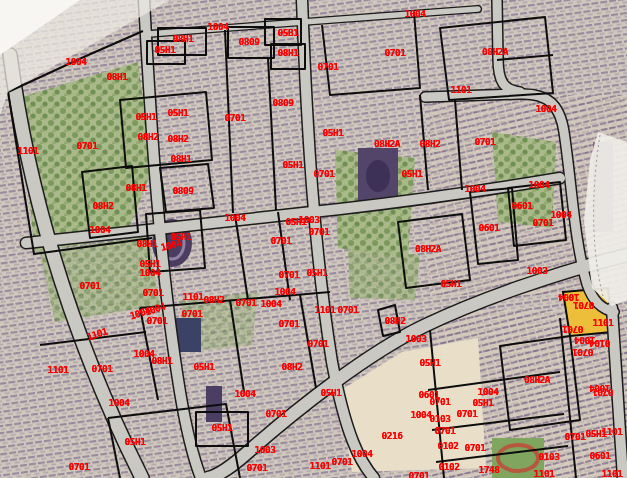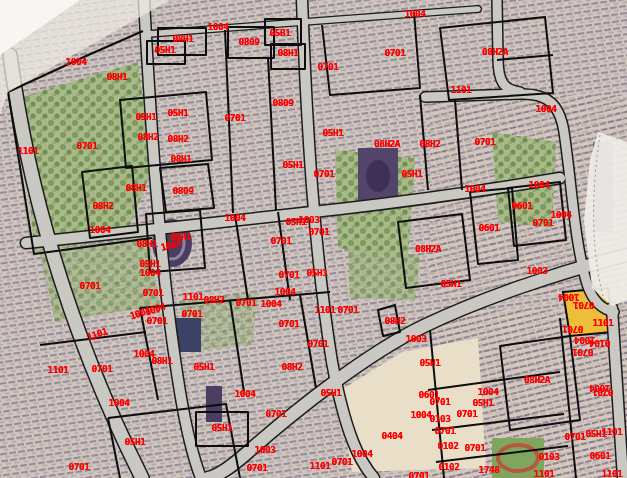--- a/index.html
+++ b/index.html
@@ -157,21 +157,21 @@
 
   <div id="labels-layer">
       <span class="plabel" style="left: 76px; top: 61px; color: rgb(255, 0, 0); transform: translate(-50%, -50%) rotate(0deg);">1004</span>
       <span class="plabel" style="left: 117px; top: 76px; color: rgb(255, 0, 0); transform: translate(-50%, -50%) rotate(0deg);">08H1</span>
       <span class="plabel" style="left: 28px; top: 150px; color: rgb(255, 0, 0); transform: translate(-50%, -50%) rotate(0deg);">1101</span>
       <span class="plabel" style="left: 87px; top: 145px; color: rgb(255, 0, 0); transform: translate(-50%, -50%) rotate(0deg);">0701</span>
       <span class="plabel" style="left: 183px; top: 38px; color: rgb(255, 0, 0); transform: translate(-50%, -50%) rotate(0deg);">08H1</span>
       <span class="plabel" style="left: 165px; top: 49px; color: rgb(255, 0, 0); transform: translate(-50%, -50%) rotate(0deg);">05H1</span>
       <span class="plabel" style="left: 218px; top: 26px; color: rgb(255, 0, 0); transform: translate(-50%, -50%) rotate(0deg);">1004</span>
       <span class="plabel" style="left: 249px; top: 41px; color: rgb(255, 0, 0); transform: translate(-50%, -50%) rotate(0deg);">0809</span>
-      <span class="plabel" style="left: 280px; top: 32px; color: rgb(255, 0, 0); transform: translate(-50%, -50%) rotate(0deg);">05B1</span>
+      <span class="plabel" style="left: 288px; top: 32px; color: rgb(255, 0, 0); transform: translate(-50%, -50%) rotate(0deg);">05B1</span>
       <span class="plabel" style="left: 288px; top: 52px; color: rgb(255, 0, 0); transform: translate(-50%, -50%) rotate(0deg);">08H1</span>
       <span class="plabel" style="left: 328px; top: 66px; color: rgb(255, 0, 0); transform: translate(-50%, -50%) rotate(0deg);">0701</span>
       <span class="plabel" style="left: 395px; top: 52px; color: rgb(255, 0, 0); transform: translate(-50%, -50%) rotate(0deg);">0701</span>
       <span class="plabel" style="left: 415px; top: 13px; color: rgb(255, 0, 0); transform: translate(-50%, -50%) rotate(0deg);">1004</span>
       <span class="plabel" style="left: 495px; top: 51px; color: rgb(255, 0, 0); transform: translate(-50%, -50%) rotate(0deg);">08H2A</span>
       <span class="plabel" style="left: 461px; top: 89px; color: rgb(255, 0, 0); transform: translate(-50%, -50%) rotate(0deg);">1101</span>
       <span class="plabel" style="left: 546px; top: 108px; color: rgb(255, 0, 0); transform: translate(-50%, -50%) rotate(0deg);">1004</span>
       <span class="plabel" style="left: 283px; top: 102px; color: rgb(255, 0, 0); transform: translate(-50%, -50%) rotate(0deg);">0809</span>
       <span class="plabel" style="left: 146px; top: 116px; color: rgb(255, 0, 0); transform: translate(-50%, -50%) rotate(0deg);">05H1</span>
       <span class="plabel" style="left: 178px; top: 112px; color: rgb(255, 0, 0); transform: translate(-50%, -50%) rotate(0deg);">05H1</span>
@@ -254,21 +254,21 @@
       <span class="plabel" style="left: 440px; top: 401px; color: rgb(255, 0, 0); transform: translate(-50%, -50%) rotate(0deg);">0701</span>
       <span class="plabel" style="left: 119px; top: 402px; color: rgb(255, 0, 0); transform: translate(-50%, -50%) rotate(0deg);">1004</span>
       <span class="plabel" style="left: 276px; top: 413px; color: rgb(255, 0, 0); transform: translate(-50%, -50%) rotate(0deg);">0701</span>
       <span class="plabel" style="left: 467px; top: 413px; color: rgb(255, 0, 0); transform: translate(-50%, -50%) rotate(0deg);">0701</span>
       <span class="plabel" style="left: 421px; top: 414px; color: rgb(255, 0, 0); transform: translate(-50%, -50%) rotate(0deg);">1004</span>
       <span class="plabel" style="left: 440px; top: 418px; color: rgb(255, 0, 0); transform: translate(-50%, -50%) rotate(0deg);">0103</span>
       <span class="plabel" style="left: 222px; top: 427px; color: rgb(255, 0, 0); transform: translate(-50%, -50%) rotate(0deg);">05H1</span>
       <span class="plabel" style="left: 445px; top: 430px; color: rgb(255, 0, 0); transform: translate(-50%, -50%) rotate(0deg);">0701</span>
       <span class="plabel" style="left: 612px; top: 431px; color: rgb(255, 0, 0); transform: translate(-50%, -50%) rotate(0deg);">1101</span>
       <span class="plabel" style="left: 596px; top: 433px; color: rgb(255, 0, 0); transform: translate(-50%, -50%) rotate(0deg);">05H1</span>
-      <span class="plabel" style="left: 392px; top: 435px; color: rgb(255, 0, 0); transform: translate(-50%, -50%) rotate(0deg);">0404</span>
+      <span class="plabel" style="left: 392px; top: 435px; color: rgb(255, 0, 0); transform: translate(-50%, -50%) rotate(0deg);">0216</span>
       <span class="plabel" style="left: 575px; top: 436px; color: rgb(255, 0, 0); transform: translate(-50%, -50%) rotate(0deg);">0701</span>
       <span class="plabel" style="left: 135px; top: 441px; color: rgb(255, 0, 0); transform: translate(-50%, -50%) rotate(0deg);">05H1</span>
       <span class="plabel" style="left: 448px; top: 445px; color: rgb(255, 0, 0); transform: translate(-50%, -50%) rotate(0deg);">0102</span>
       <span class="plabel" style="left: 475px; top: 447px; color: rgb(255, 0, 0); transform: translate(-50%, -50%) rotate(0deg);">0701</span>
       <span class="plabel" style="left: 265px; top: 449px; color: rgb(255, 0, 0); transform: translate(-50%, -50%) rotate(0deg);">1003</span>
       <span class="plabel" style="left: 362px; top: 453px; color: rgb(255, 0, 0); transform: translate(-50%, -50%) rotate(0deg);">1004</span>
       <span class="plabel" style="left: 549px; top: 456px; color: rgb(255, 0, 0); transform: translate(-50%, -50%) rotate(0deg);">0103</span>
       <span class="plabel" style="left: 600px; top: 455px; color: rgb(255, 0, 0); transform: translate(-50%, -50%) rotate(0deg);">0601</span>
       <span class="plabel" style="left: 342px; top: 461px; color: rgb(255, 0, 0); transform: translate(-50%, -50%) rotate(0deg);">0701</span>
       <span class="plabel" style="left: 320px; top: 465px; color: rgb(255, 0, 0); transform: translate(-50%, -50%) rotate(0deg);">1101</span>

